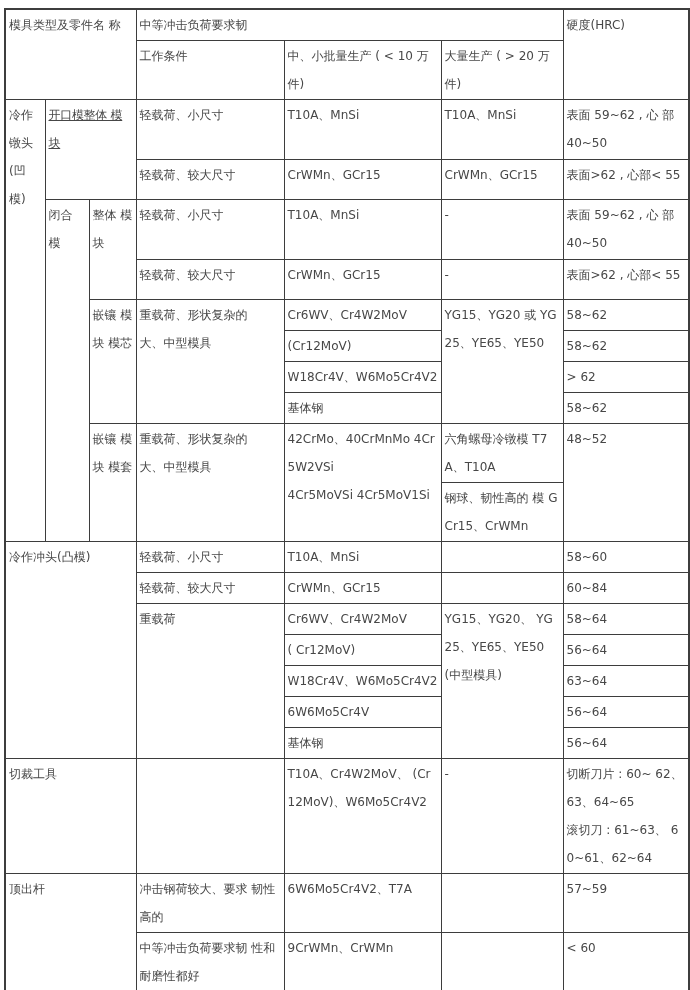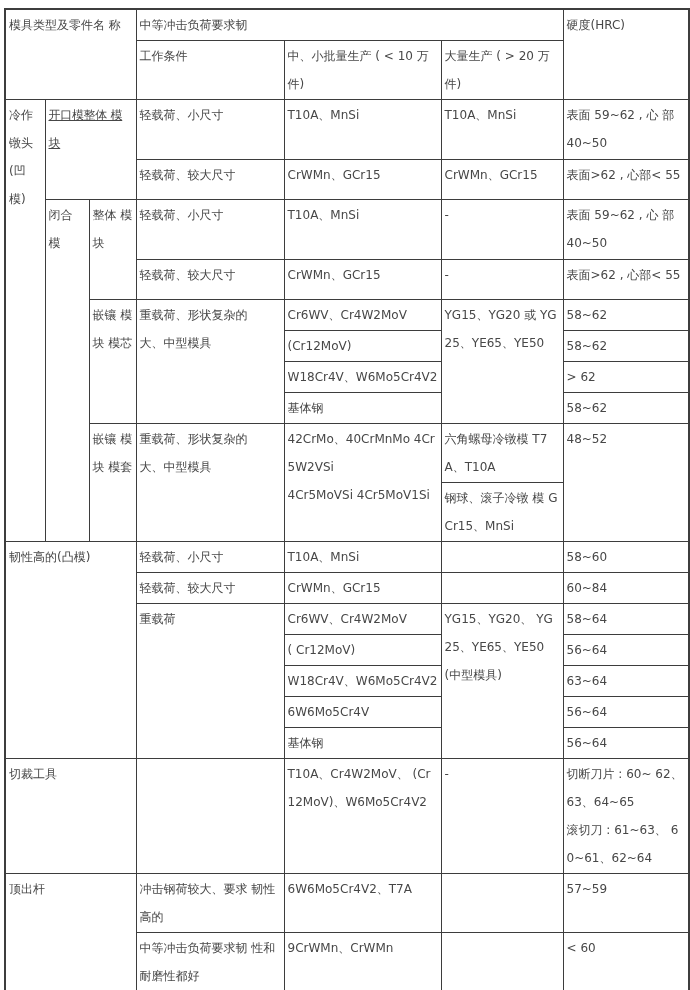--- a/index.html
+++ b/index.html
@@ -112,25 +112,25 @@
     <td rowspan="2" class="grp">嵌镶 模
 块 模套</td>
     <td rowspan="2" class="mid">重载荷、形状复杂的
 大、中型模具</td>
     <td rowspan="2">42CrMo、40CrMnMo 4Cr5W2VSi
 4Cr5MoVSi 4Cr5MoV1Si</td>
     <td>六角螺母冷镦模 T7A、T10A</td>
     <td rowspan="2" class="mid">48~52</td>
   </tr>
   <tr style="height:57px">
-    <td>钢球、滚子冷镦 模 GCr15、MnSi</td>
+    <td>钢球、韧性高的 模 GCr15、CrWMn</td>
   </tr>
 
   <tr style="height:30px">
-    <td rowspan="7" colspan="3" class="mid">韧性高的(凸模)</td>
+    <td rowspan="7" colspan="3" class="mid">冷作冲头(凸模)</td>
     <td>轻载荷、小尺寸</td>
     <td>T10A、MnSi</td>
     <td></td>
     <td>58~60</td>
   </tr>
   <tr style="height:29px">
     <td>轻载荷、较大尺寸</td>
     <td>CrWMn、GCr15</td>
     <td></td>
     <td>60~84</td>

